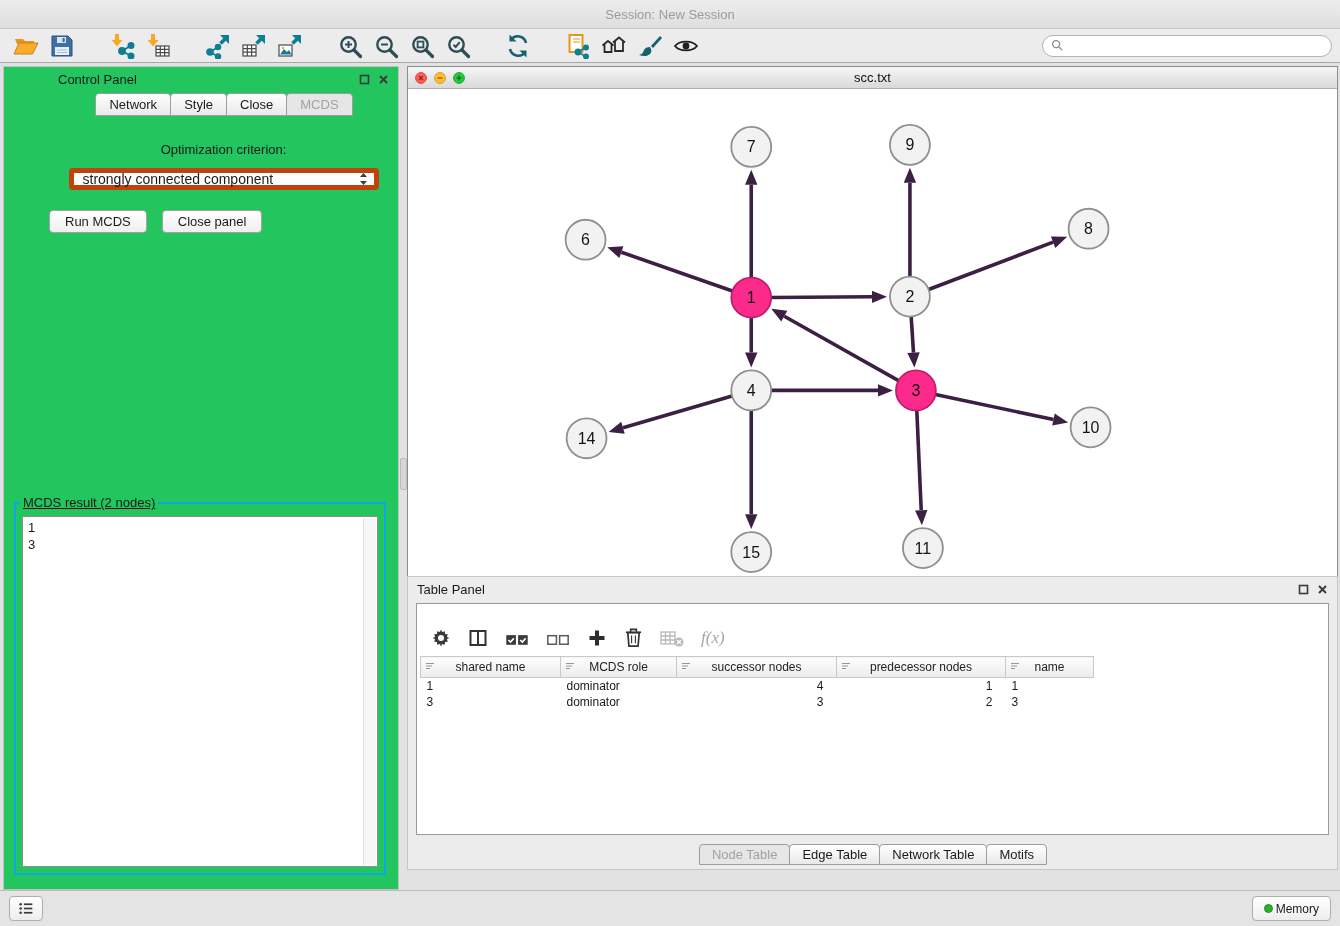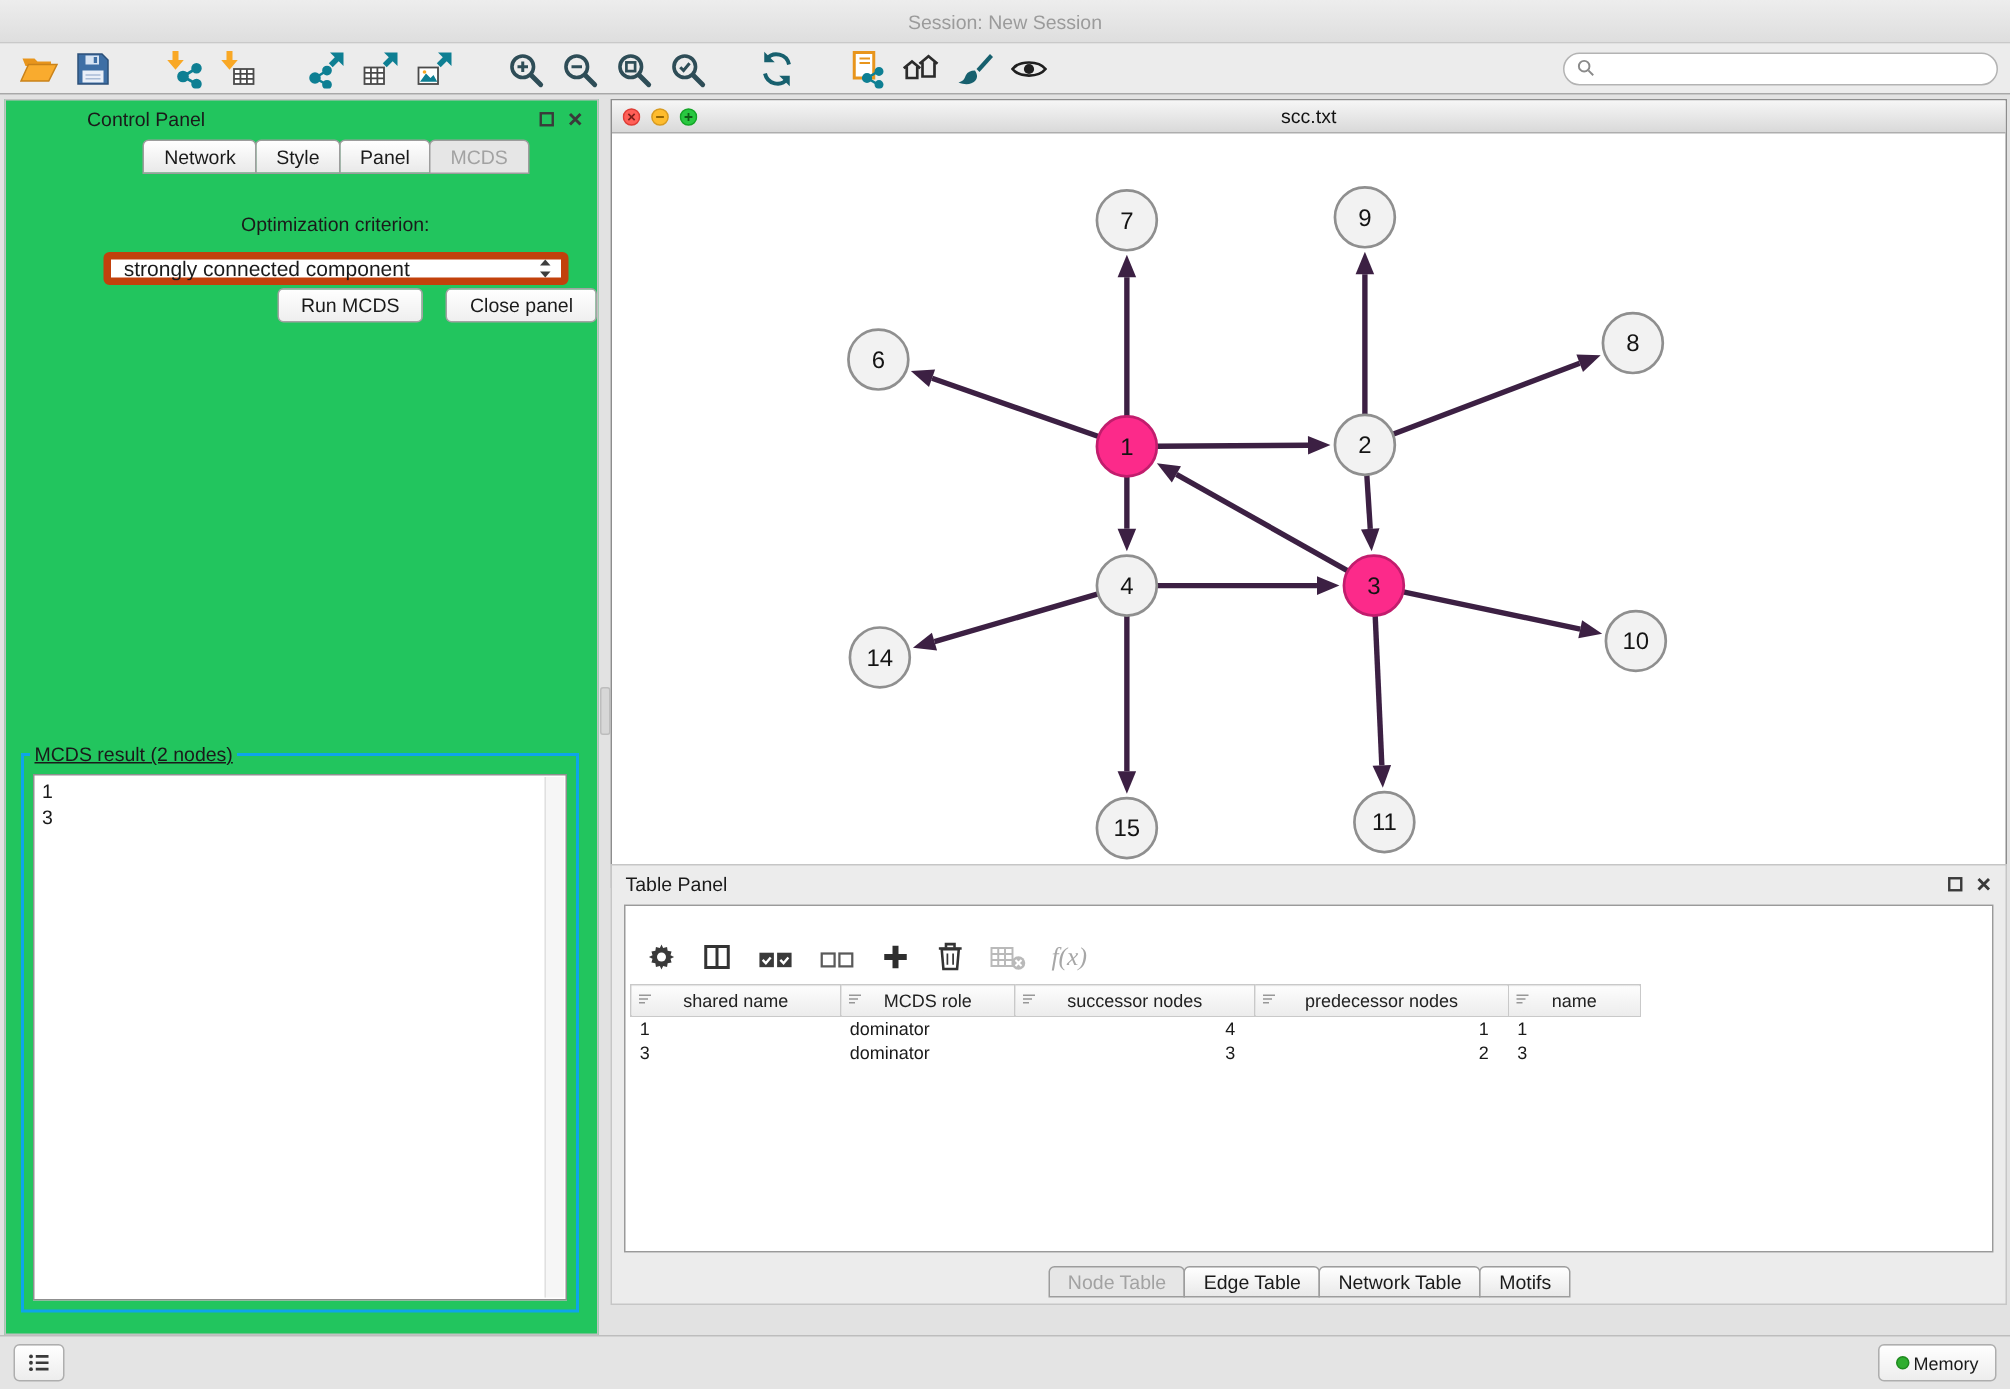--- a/index.html
+++ b/index.html
@@ -44,21 +44,21 @@
     background:linear-gradient(#ffffff,#e9e9e9);border-radius:4px 4px 0 0;white-space:nowrap;
   }
   .tab.active{color:#a2a2a2;background:#e6e6e6}
   .opt-label{text-align:center;font-size:13px;margin-top:26px}
   .dropdown{
     margin:11px auto 0;width:310px;height:22px;background:#fff;border:5px solid #c2410c;
     border-radius:4px;display:flex;align-items:center;font-size:14px;
     padding:0 5px 0 9px;box-sizing:border-box;justify-content:flex-end;
   }
   .dropdown .dd-value{flex:1;overflow:hidden;white-space:nowrap}
-  .cp-buttons{display:flex;justify-content:flex-end;gap:15px;margin-top:2px}
+  .cp-buttons{display:flex;justify-content:flex-start;gap:15px;margin-top:20px}
   .btn{
     font-size:13px;height:23px;padding:0 15px;border:1px solid #a3a3a3;border-radius:4px;
     background:linear-gradient(#ffffff,#efefef);font-family:inherit;color:#1a1a1a;
   }
   .result-box{
     position:absolute;left:10px;right:12px;top:428px;bottom:14px;
     border:2px solid #0ea5e9;margin:0;padding:0;text-decoration:underline;
   }
   .result-box legend{font-size:13px;padding:0 3px;margin-left:4px}
   .result-list{
@@ -289,21 +289,21 @@
       <span>
         <svg width="11" height="11">
             <path d="M2 2l7 7M9 2L2 9" stroke="#3a3a3a" stroke-width="1.9"></path>
           </svg>
       </span>
     </span>
   </div>
   <div class="tabbar" id="cp-tabs">
       <div class="tab">Network</div>
       <div class="tab">Style</div>
-      <div class="tab">Panel</div>
+      <div class="tab">Close</div>
       <div class="tab active">MCDS</div>
     </div>
   <div class="opt-label">Optimization criterion:</div>
   <div class="dropdown">
     <span class="dd-value">strongly connected component</span>
     <svg width="11" height="16" viewBox="0 0 11 16">
       <path d="M5.5 2L9 6H2z" fill="#3d3d3d"></path>
         <path d="M5.5 14L2 10h7z" fill="#3d3d3d"></path>
     </svg>
   </div>

